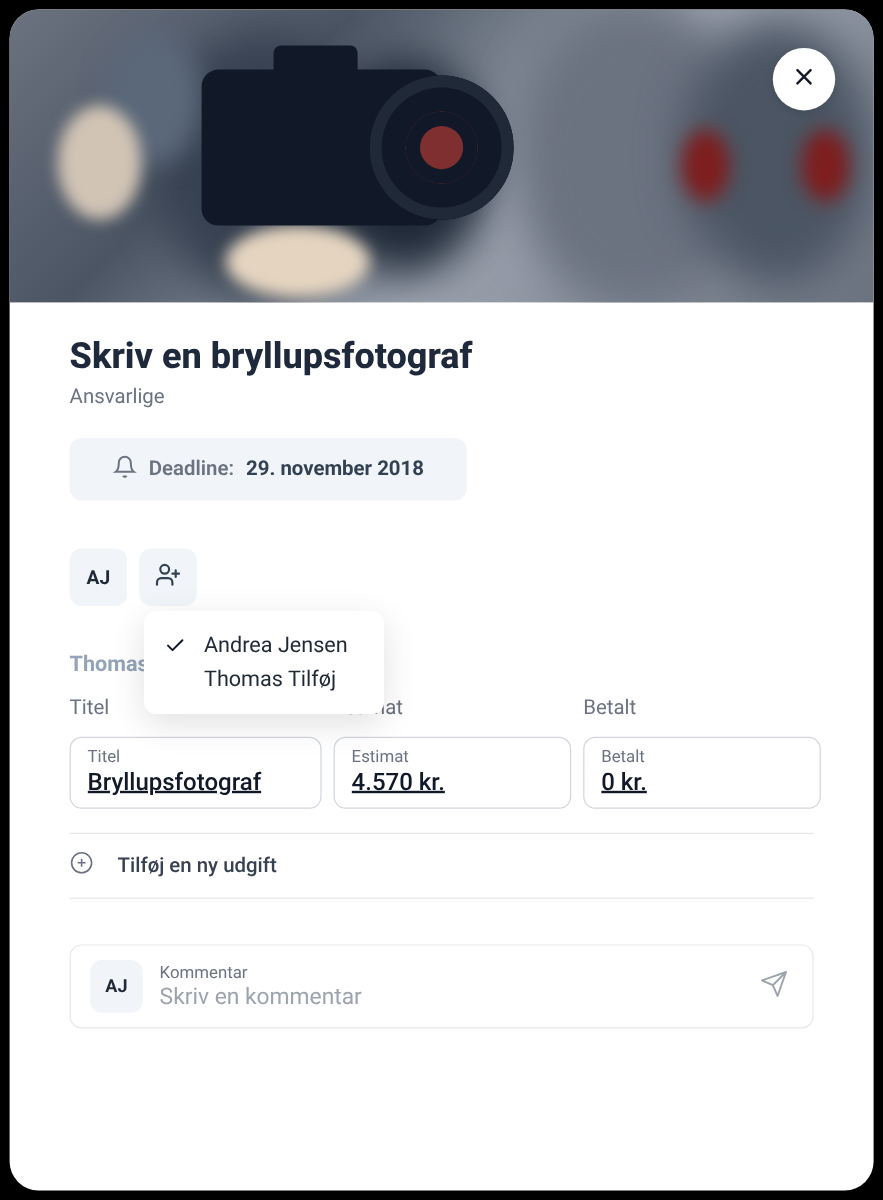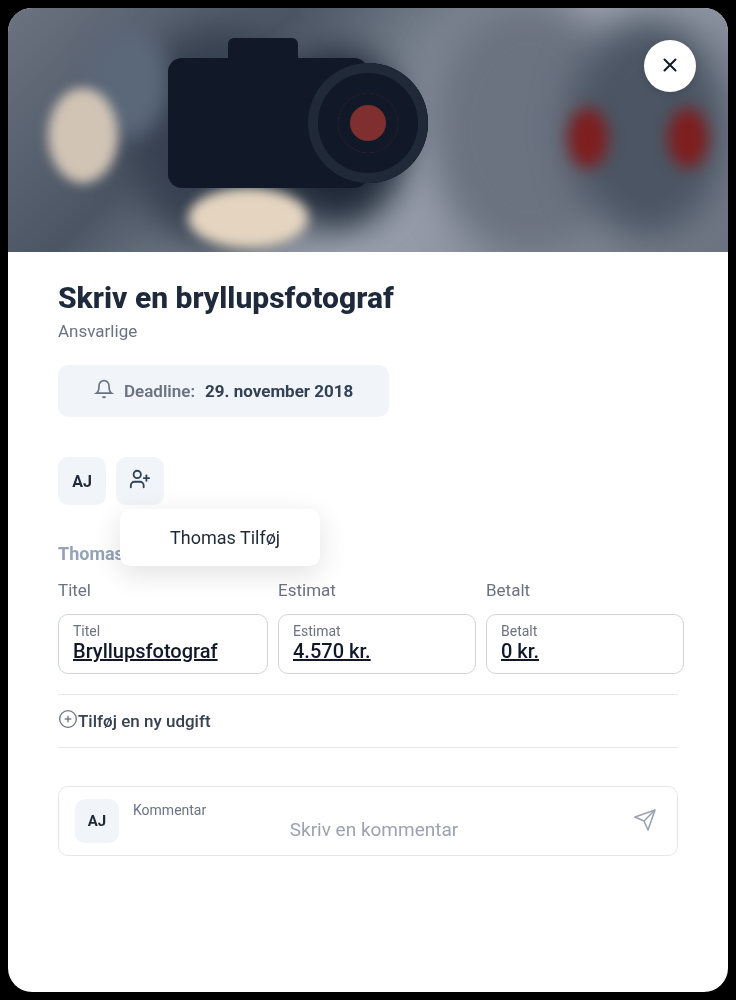--- a/index.html
+++ b/index.html
@@ -87,38 +87,38 @@
   border: 1px solid #d1d5db; border-radius: 10px;
   padding: 8px 14px 10px 14px;
 }
 .field-label { font-size: 14px; color: #6b7280; display: block; margin-bottom: 0px; }
 .field-value {
   border: none; outline: none; font-size: 20px; color: #111827; font-weight: 500;
   width: 100%; background: transparent; text-decoration: underline;
 }
 
 .add-expense {
-  display: flex; align-items: center; 
+  display: flex; align-items: center; gap: 20px;
   padding: 14px 0; color: #374151; font-size: 17px; font-weight: 500;
   border-top: 1px solid #e5e7eb; border-bottom: 1px solid #e5e7eb;
   cursor: pointer;
 }
 .plus-circ { width: 20px; height: 20px; color: #6b7280; }
 
 .comments { margin-top: 38px; }
 .comment-input-row {
   display: flex; align-items: center; gap: 14px;
   border: 1px solid #e5e7eb; border-radius: 10px;
   padding: 12px 16px;
 }
 .comment-field { flex: 1; }
 .comment-label { font-size: 14px; color: #6b7280; display: block; }
 .comment-input {
   border: none; outline: none; width: 100%;
-  font-size: 19px; color: #111827; background: transparent; text-align: center;
+  font-size: 19px; color: #111827; background: transparent;
 }
 .comment-input::placeholder { color: #9ca3af; }
 .send-btn { background: none; border: none; cursor: pointer; color: #9ca3af; padding: 4px; }
 .send-btn svg { width: 24px; height: 24px; }
 </style>
 </head>
 <body>
 
 <div class="modal">
 
@@ -169,20 +169,28 @@
         <span>
           <svg viewBox="0 0 24 24" fill="none" stroke="currentColor" stroke-width="2" stroke-linecap="round" stroke-linejoin="round">
               <path d="M16 21v-2a4 4 0 0 0-4-4H6a4 4 0 0 0-4 4v2"></path>
               <circle cx="9" cy="7" r="4"></circle>
               <line x1="19" y1="8" x2="19" y2="14"></line>
               <line x1="22" y1="11" x2="16" y2="11"></line>
             </svg>
         </span>
       </button>
       <div class="dropdown">
+        <div class="dd-item">
+          <span class="check">
+            <svg viewBox="0 0 24 24" width="18" height="18" fill="none" stroke="#111827" stroke-width="2.2" stroke-linecap="round" stroke-linejoin="round">
+                <polyline points="20 6 9 17 4 12"></polyline>
+              </svg>
+          </span>
+          <span>Andrea Jensen</span>
+        </div>
         <div class="dd-item no-check">
           <span>Thomas Tilføj</span>
         </div>
       </div>
     </div>
 
     <div class="budget-section">
       <div class="section-label">Thomas</div>
       <div class="col-labels">
         <span>Titel</span>

